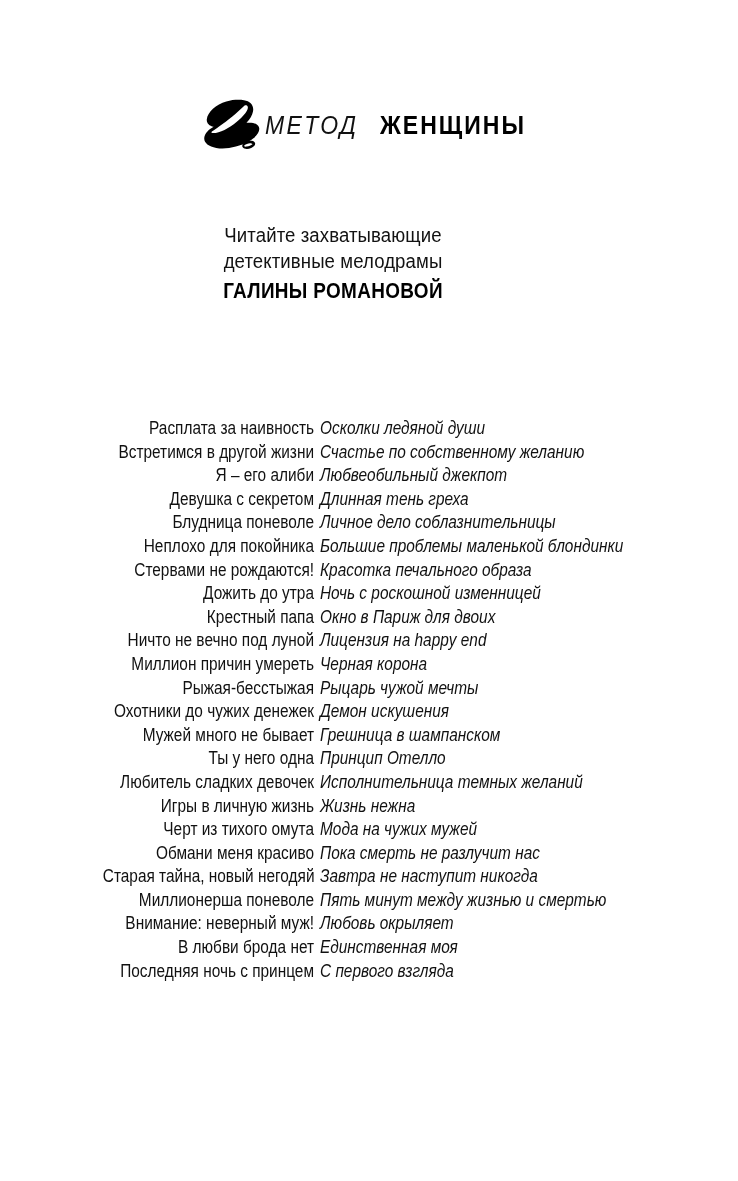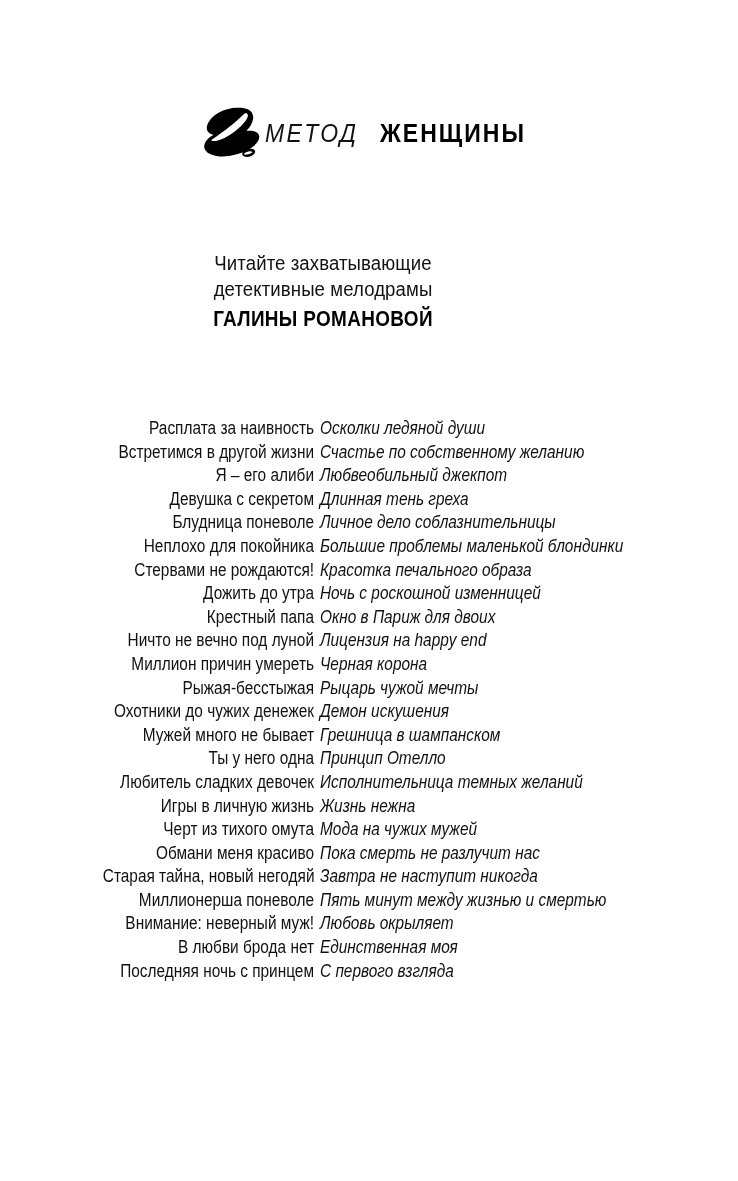--- a/index.html
+++ b/index.html
@@ -14,21 +14,21 @@
     overflow: hidden;
     font-family: "Liberation Sans", "DejaVu Sans", sans-serif;
     color: #0b0b0b;
     -webkit-font-smoothing: antialiased;
   }
 
   
   .logo-block {
     position: absolute;
     left: 0;
-    top: 100px;
+    top: 92px;
     width: 738px;
     height: 66px;
     display: flex;
     align-items: center;
     justify-content: center;
     gap: 0;
   }
   .logo-mark {
     width: 66px;
     height: 56px;
@@ -57,25 +57,24 @@
     font-weight: 700;
     letter-spacing: 2.2px;
     color: #000000;
     transform: scaleX(0.92);
     transform-origin: left center;
   }
 
   
   .promo-heading {
     position: absolute;
-    left: 0;
+    left: 10px;
     top: 222px;
     width: 646px;
     text-align: center;
-    margin-top: 28px;
   }
   .promo-line {
     font-family: "Liberation Sans", "DejaVu Sans", sans-serif;
     font-size: 20px;
     font-weight: 400;
     line-height: 26px;
     letter-spacing: 0.1px;
     color: #121212;
     transform: scaleX(0.93);
   }

